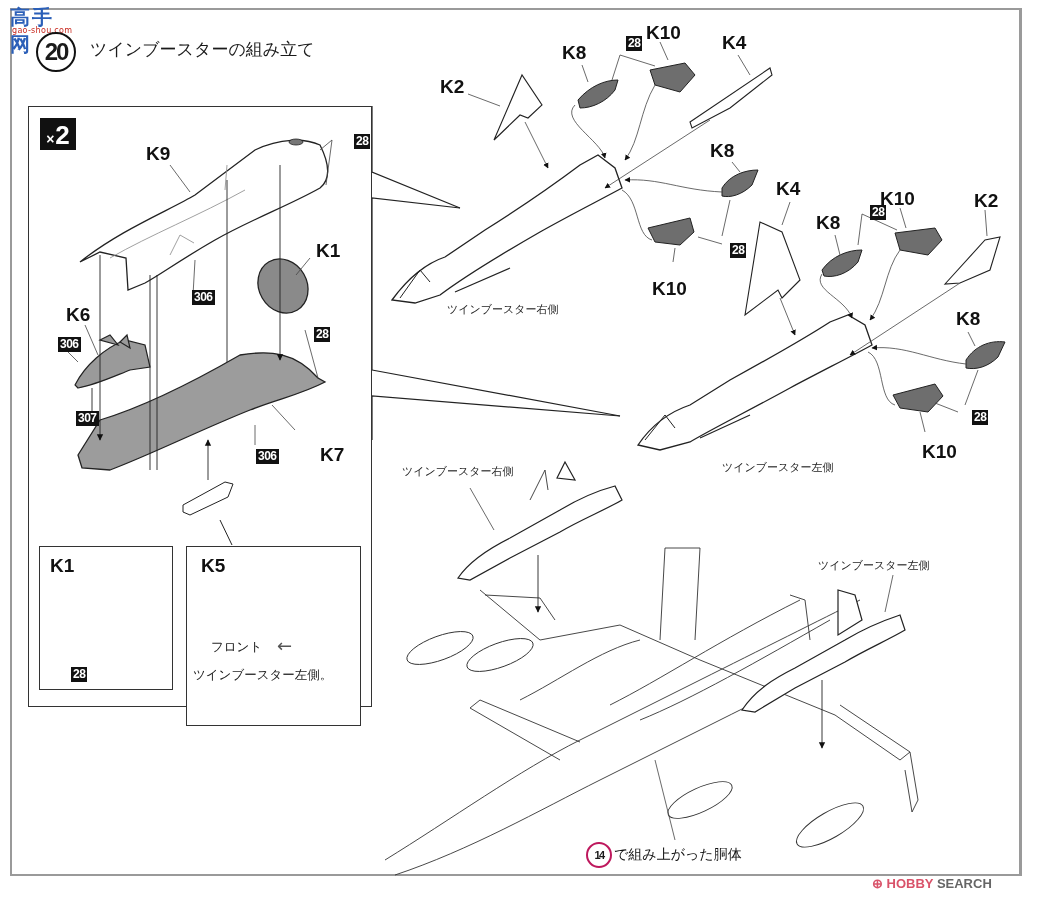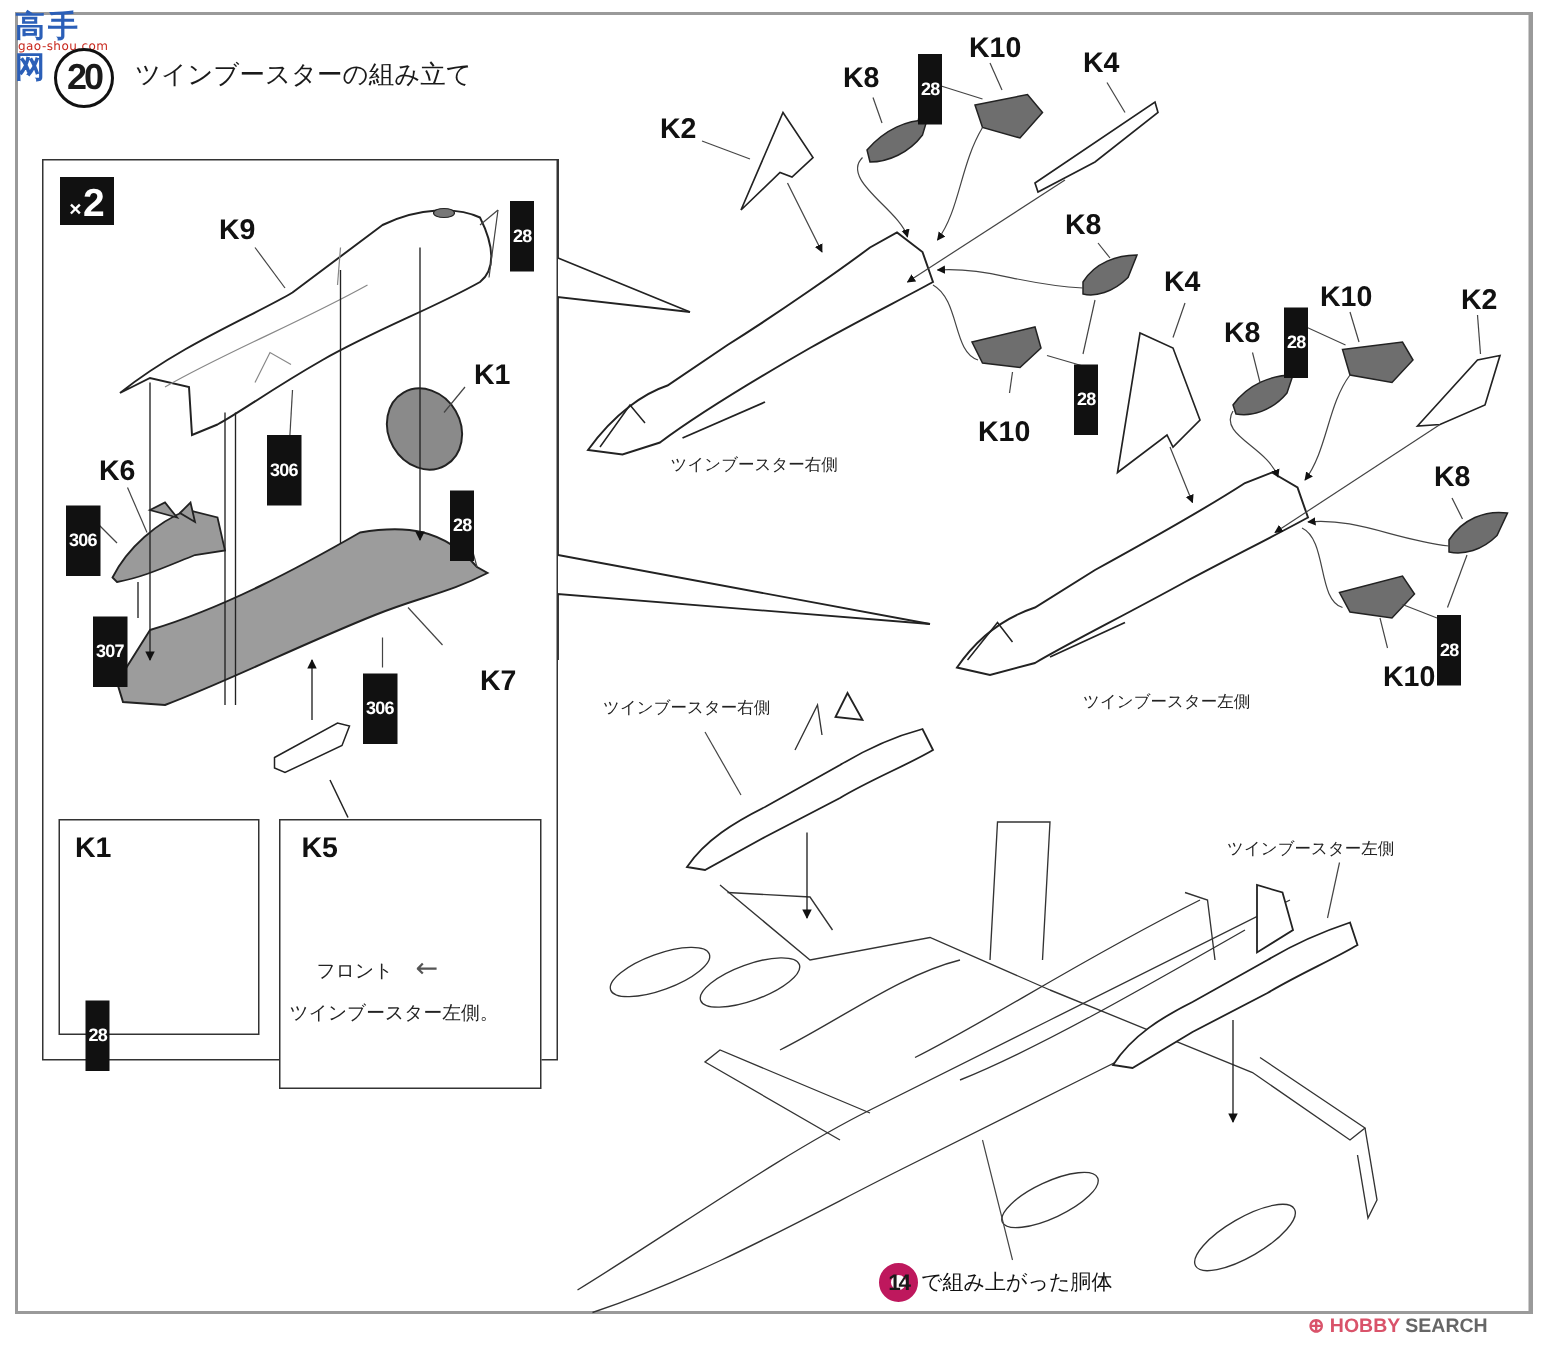--- a/index.html
+++ b/index.html
@@ -8,25 +8,25 @@
   .page-frame{position:absolute;left:10px;top:8px;width:1012px;height:868px;border:2px solid #9a9a9a;border-right-width:3px;box-sizing:border-box;}
   .watermark{position:absolute;left:4px;top:2px;width:70px;height:38px;}
   .wm-text{position:absolute;left:8px;top:24px;font-size:8px;color:#c8281e;font-weight:normal;letter-spacing:0.3px;}
   .step-circle{position:absolute;left:36px;top:32px;width:40px;height:40px;border:2px solid #111;border-radius:50%;box-sizing:border-box;display:flex;align-items:center;justify-content:center;font-weight:bold;font-size:24px;letter-spacing:-2px;font-family:"Liberation Sans",sans-serif;}
   .step-title{position:absolute;left:90px;top:38px;font-size:17px;color:#1a1a1a;}
   .sub-frame{position:absolute;left:28px;top:106px;width:344px;height:601px;border:1.5px solid #333;box-sizing:border-box;background:transparent;}
   .mult-badge{position:absolute;left:40px;top:118px;width:36px;height:32px;background:#111;color:#fff;font-weight:bold;font-family:"Liberation Sans",sans-serif;display:flex;align-items:flex-end;justify-content:center;padding-bottom:1px;box-sizing:border-box;}
   .mult-badge .x{font-size:14px;margin-right:1px;line-height:20px;}
   .mult-badge .n{font-size:26px;line-height:28px;}
   .part-label{position:absolute;font-family:"Liberation Sans",sans-serif;font-weight:bold;font-size:19px;color:#111;}
-  .color-code{position:absolute;background:#111;color:#fff;font-family:"Liberation Sans",sans-serif;font-weight:bold;font-size:12px;line-height:15px;padding:16px 2px;letter-spacing:-0.5px;}
+  .color-code{position:absolute;background:#111;color:#fff;font-family:"Liberation Sans",sans-serif;font-weight:bold;font-size:12px;line-height:15px;padding:0 2px;letter-spacing:-0.5px;margin-left:14px;}
   .caption{position:absolute;font-size:11px;color:#222;white-space:nowrap;}
   .inset{position:absolute;border:1.5px solid #333;box-sizing:border-box;background:#fff;}
   .note-text{position:absolute;font-size:12.5px;color:#222;white-space:nowrap;}
-  .ref-circle{position:absolute;width:26px;height:26px;border:8px solid #be185d;border-radius:50%;box-sizing:border-box;display:flex;align-items:center;justify-content:center;font-weight:bold;font-size:15px;letter-spacing:-1.5px;font-family:"Liberation Sans",sans-serif;}
+  .ref-circle{position:absolute;width:26px;height:26px;border:2px solid #be185d;border-radius:50%;box-sizing:border-box;display:flex;align-items:center;justify-content:center;font-weight:bold;font-size:11px;letter-spacing:-1.5px;font-family:"Liberation Sans",sans-serif;}
   .ref-text{position:absolute;font-size:14px;font-weight:normal;color:#111;white-space:nowrap;}
   .hobby{position:absolute;left:872px;top:876px;font-family:"Liberation Sans",sans-serif;font-size:13px;font-weight:bold;white-space:nowrap;}
   svg.art{position:absolute;left:0;top:0;}
 </style>
 </head>
 <body>
 
 <div class="page-frame"></div>
 
 <div class="watermark">

